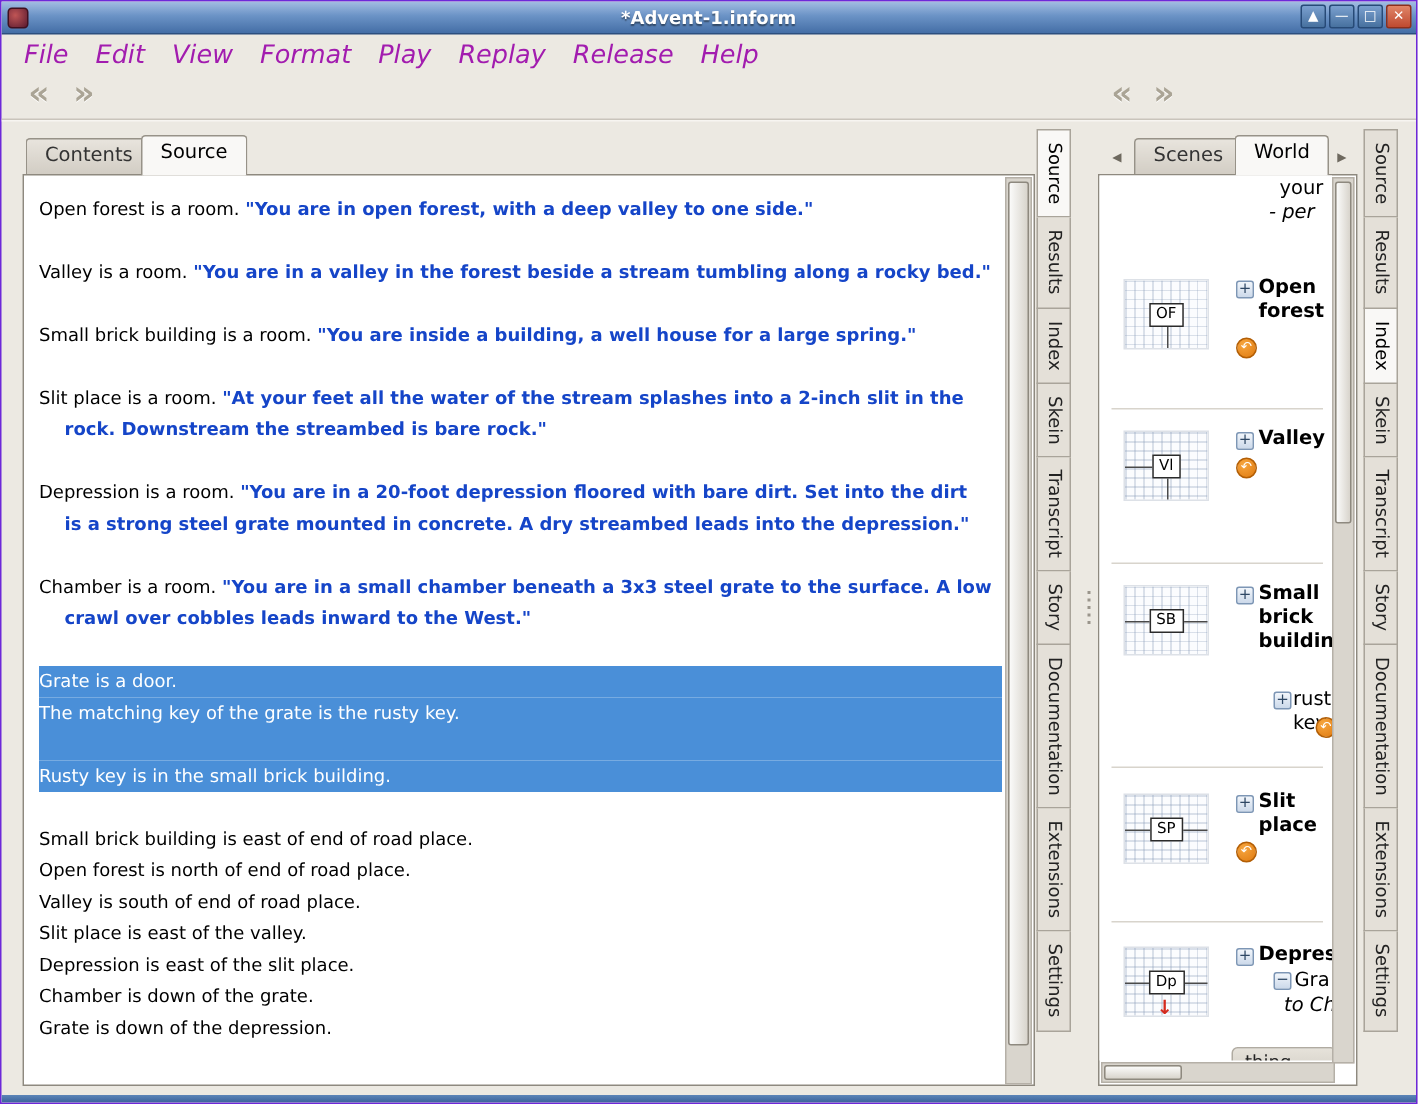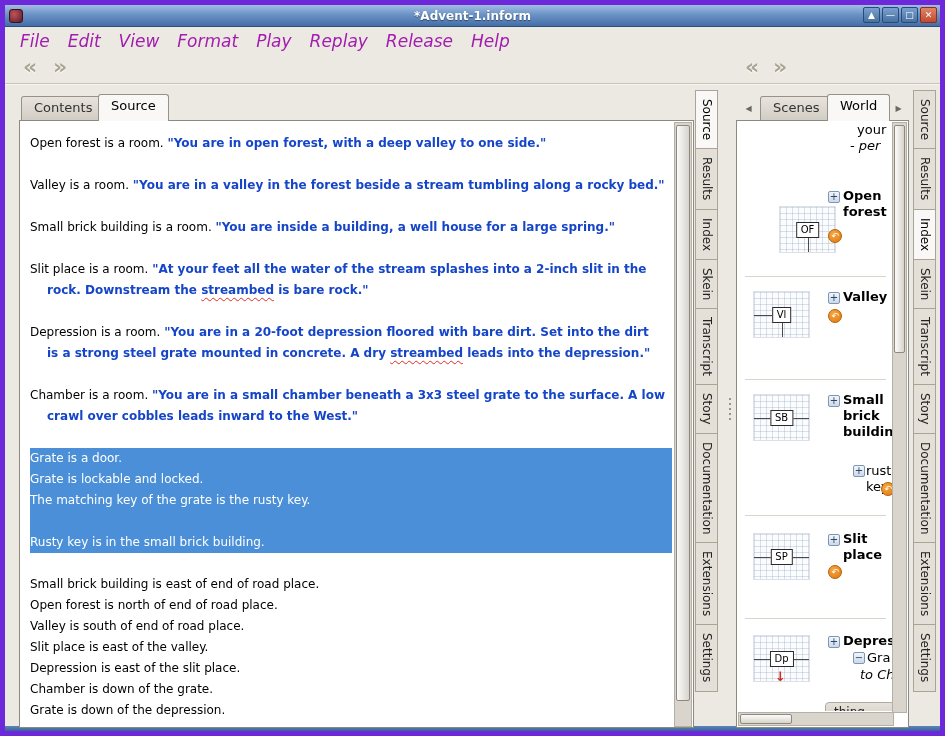--- a/index.html
+++ b/index.html
@@ -1,18 +1,18 @@
 <!DOCTYPE html>
 <html><head>
 <meta charset="utf-8">
 <style>
   * { margin:0; padding:0; box-sizing:border-box; }
   html,body { width:945px; height:736px; }
   body { font-family:"DejaVu Sans","Liberation Sans",sans-serif; background:#ece9e2; overflow:hidden; }
-  #window { position:relative; width:945px; height:736px; border:5px solid #6d28d9; background:#ece9e2; overflow:hidden; }
+  #window { position:relative; width:945px; height:736px; border:1px solid #6d28d9; background:#ece9e2; overflow:hidden; }
 
   
   #titlebar { position:absolute; left:0; top:0; width:100%; height:22px;
     background:linear-gradient(#a3bde2,#6b93c6 45%,#446ea6); display:flex; align-items:center;
     border-bottom:1px solid #2c4f7e; }
   #app-icon { width:14px; height:14px; margin-left:4px; border-radius:3px;
     background:radial-gradient(circle at 35% 35%, #c05555, #5a1a30); border:1px solid #401020; }
   #title-text { position:absolute; left:0; right:0; text-align:center; color:#fff; font-weight:bold;
     font-size:12px; text-shadow:0 1px 1px rgba(0,0,0,.45); }
   #win-buttons { position:absolute; right:3px; top:2px; display:flex; gap:2px; }
@@ -41,21 +41,21 @@
   
   .frame { position:absolute; background:#fff; border:1px solid #8e897f; z-index:3; }
 
   
   #source-lines { position:absolute; left:2px; top:2px; right:21px; bottom:2px; overflow:hidden;
     padding:10px 0 0 8px; font-size:12px; line-height:21px; color:#000; }
   .src-line { white-space:pre; height:21px; }
   .src-line.ind { padding-left:17px; }
   .src-line.sel { background:#4a8fd8; color:#fff; }
   .sg-q,.sg-qe { font-weight:bold; color:#1545c8; }
-  .sg-qe { text-decoration:underline; text-decoration-style:wavy; text-decoration-color:#e02b2b;
+  .sg-qe { text-decoration-style:wavy; text-decoration-color:#e02b2b;
     text-decoration-thickness:1px; text-underline-offset:3px;text-align:center; }
 
   
   .sb-track-v { position:absolute; background:#d9d5cd; border:1px solid #b5b0a7; }
   .sb-thumb-v { position:absolute; left:1px; right:1px; background:linear-gradient(90deg,#fbfbfa,#d8d4cc);
     border:1px solid #8e897f; border-radius:2px; }
   .sb-track-h { position:absolute; background:#d9d5cd; border:1px solid #b5b0a7; }
   .sb-thumb-h { position:absolute; top:1px; bottom:1px; background:linear-gradient(#fbfbfa,#d8d4cc);
     border:1px solid #8e897f; border-radius:2px; }
 
@@ -156,21 +156,20 @@
         <div class="src-line"><span class="sg-p">Slit place is a room. </span><span class="sg-q">"At your feet all the water of the stream splashes into a 2-inch slit in the</span></div>
         <div class="src-line ind"><span class="sg-q">rock. Downstream the </span><span class="sg-qe">streambed</span><span class="sg-q"> is bare rock."</span></div>
         <div class="src-line">&nbsp;</div>
         <div class="src-line"><span class="sg-p">Depression is a room. </span><span class="sg-q">"You are in a 20-foot depression floored with bare dirt. Set into the dirt</span></div>
         <div class="src-line ind"><span class="sg-q">is a strong steel grate mounted in concrete. A dry </span><span class="sg-qe">streambed</span><span class="sg-q"> leads into the depression."</span></div>
         <div class="src-line">&nbsp;</div>
         <div class="src-line"><span class="sg-p">Chamber is a room. </span><span class="sg-q">"You are in a small chamber beneath a 3x3 steel grate to the surface. A low</span></div>
         <div class="src-line ind"><span class="sg-q">crawl over cobbles leads inward to the West."</span></div>
         <div class="src-line">&nbsp;</div>
         <div class="src-line sel"><span class="sg-p">Grate is a door.</span></div>
-        <div class="src-line sel"><span class="sg-p">Grate is lockable and locked.</span></div>
         <div class="src-line sel"><span class="sg-p">The matching key of the grate is the rusty key.</span></div>
         <div class="src-line sel">&nbsp;</div>
         <div class="src-line sel"><span class="sg-p">Rusty key is in the small brick building.</span></div>
         <div class="src-line">&nbsp;</div>
         <div class="src-line"><span class="sg-p">Small brick building is east of end of road place.</span></div>
         <div class="src-line"><span class="sg-p">Open forest is north of end of road place.</span></div>
         <div class="src-line"><span class="sg-p">Valley is south of end of road place.</span></div>
         <div class="src-line"><span class="sg-p">Slit place is east of the valley.</span></div>
         <div class="src-line"><span class="sg-p">Depression is east of the slit place.</span></div>
         <div class="src-line"><span class="sg-p">Chamber is down of the grate.</span></div>
@@ -195,21 +194,21 @@
       <div class="sb-thumb-h" style="left:1px; width:52px;"></div>
     </div>
   </div>
   <div id="world-content" style="left:732px; top:116px; width:155px; height:590px;">
       <div class="w-sep" style="top: 155px;"></div>
       <div class="w-sep" style="top: 258px;"></div>
       <div class="w-sep" style="top: 394px;"></div>
       <div class="w-sep" style="top: 497px;"></div>
       <div class="w-partial" style="left: 120px; top: 1px;">your</div>
       <div class="w-partial" style="font-style: italic; left: 113px; top: 17px;">- per</div>
-      <div class="tile" style="left: 16px; top: 85px; margin-left: 26px;">
+      <div class="tile" style="left: 16px; top: 69px;">
         <div class="conn conn-down"></div>
         <div class="abbr">OF</div>
       </div>
       <div class="plus-box" style="left: 91px; top: 70px;">+</div>
       <div class="w-name" style="left: 106px; top: 67px;">Open forest</div>
       <div class="orange-ico" style="left: 91px; top: 108px;">↶</div>
       <div class="tile" style="left: 16px; top: 170px;">
         <div class="conn conn-left"></div>
         <div class="conn conn-down"></div>
         <div class="abbr">Vl</div>

